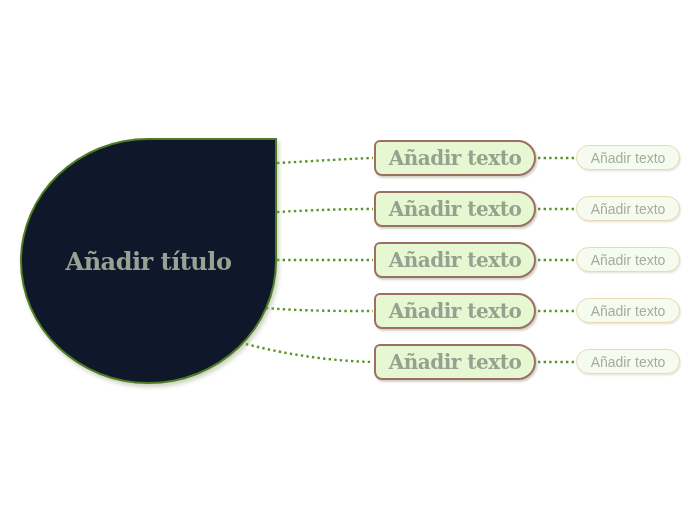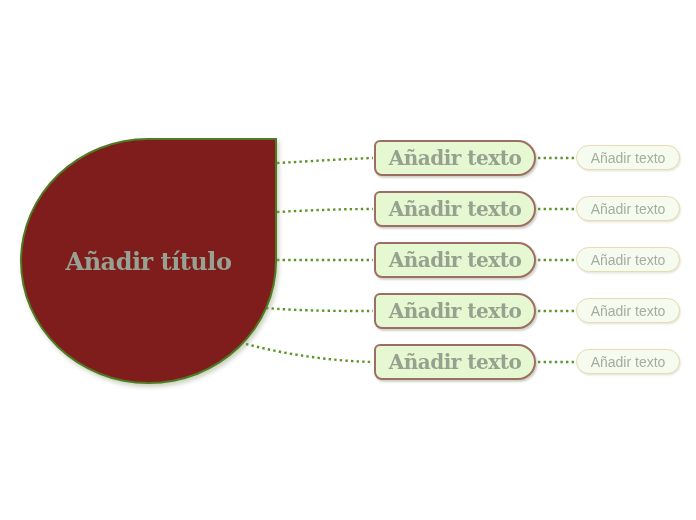--- a/index.html
+++ b/index.html
@@ -21,21 +21,21 @@
   .connectors path{
     fill:none;
     stroke-width:2.4;
     stroke-dasharray:2.4 3.2;
   }
   
   .root{
     position:absolute;
     left:20px;top:138px;
     width:257px;height:246px;
-    background:#7f1d1d;
+    background:#0f172a;
     border:2px solid #4e7b23;
     border-radius:50% 0 50% 50%;
     box-sizing:border-box;
     display:flex;align-items:center;justify-content:center;
     box-shadow:2px 3px 4px rgba(140,155,115,0.45);
     cursor:pointer;
   }
   .root-label{
     font-family:"DejaVu Serif", serif;
     font-weight:bold;

